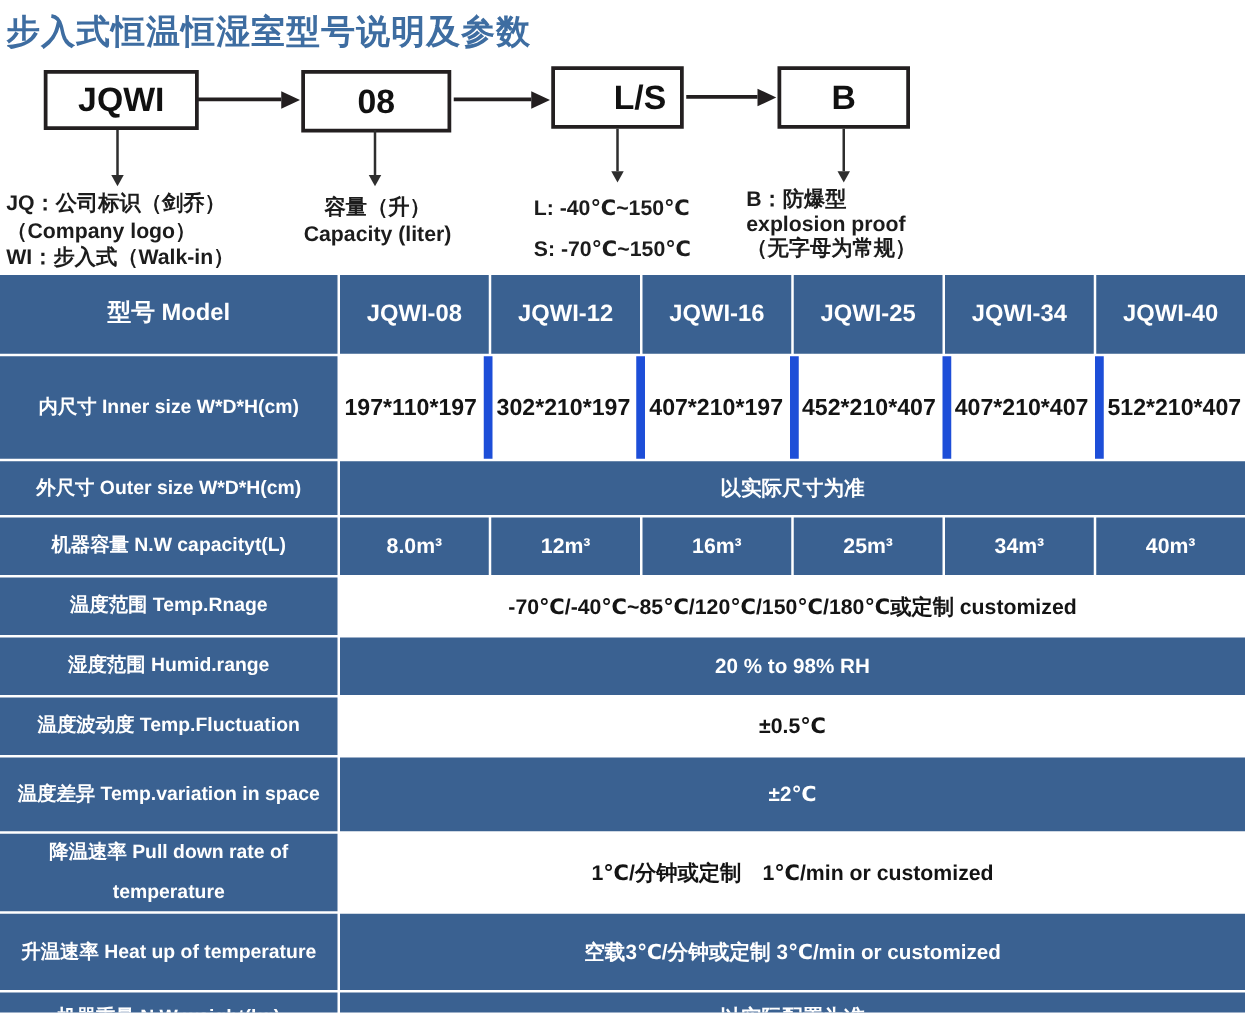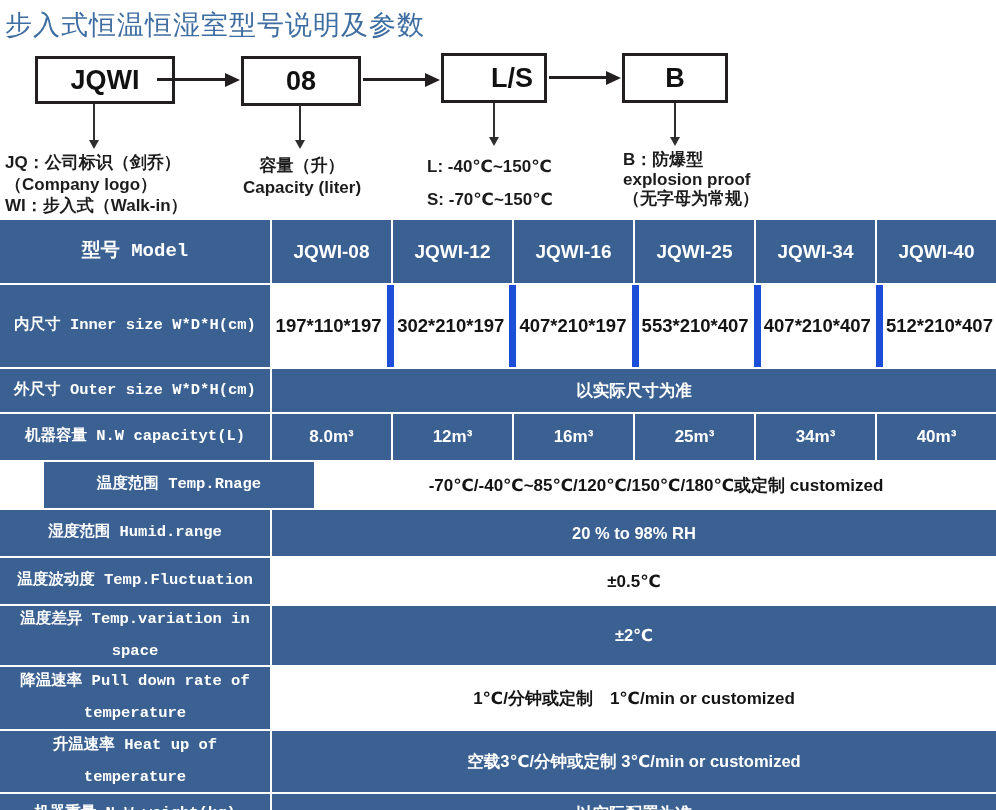--- a/index.html
+++ b/index.html
@@ -6,28 +6,28 @@
     --blue:#3a6191;
     --title:#3e6da1;
     --ink:#231f20;
   }
   *{margin:0;padding:0;box-sizing:border-box;}
   html,body{width:996px;height:810px;overflow:hidden;background:#fff;
     font-family:"Liberation Sans","DejaVu Sans",sans-serif;}
   .page{position:relative;width:996px;height:810px;background:#fff;}
 
   
-  .title{position:absolute;left:5px;top:7px;font-size:27px;font-weight:400;
+  .title{position:absolute;left:5px;top:7px;font-size:27px;font-weight:700;
     color:var(--title);letter-spacing:1px;white-space:nowrap;}
 
   
   .dbox{position:absolute;background:#fff;border:3px solid var(--ink);
     display:flex;align-items:center;justify-content:center;
     font-size:27px;font-weight:700;color:#111;}
-  #b1{left:35px;top:56px;width:140px;height:48px;}
+  #b1{left:35px;top:56px;width:124px;height:48px;}
   #b2{left:241px;top:56px;width:120px;height:50px;}
   #b3{left:441px;top:53px;width:106px;height:50px;padding-left:36px;}
   #b4{left:622px;top:53px;width:106px;height:50px;}
 
   .harrow{position:absolute;height:3px;background:var(--ink);}
   .harrow::after{content:"";position:absolute;right:-15px;top:-5.5px;width:0;height:0;
     border-left:15px solid var(--ink);border-top:7px solid transparent;border-bottom:7px solid transparent;}
   #a1{left:157px;top:78px;width:68px;}
   #a2{left:363px;top:78px;width:62px;}
   #a3{left:549px;top:76px;width:57px;}
@@ -38,30 +38,30 @@
   #v1{left:93px;top:104px;height:36px;}
   #v2{left:299px;top:104px;height:36px;}
   #v3{left:493px;top:103px;height:34px;}
   #v4{left:674px;top:103px;height:34px;}
 
   .note{position:absolute;font-weight:700;color:#1c1c1c;font-size:17px;}
   .note span{display:block;}
   #n1{left:5px;top:152px;line-height:21.5px;}
   #n2{left:222px;top:155px;width:160px;text-align:center;line-height:22px;}
   #n3{left:427px;top:150px;line-height:33px;}
-  #n4{left:623px;top:150px;line-height:19.5px;}
+  #n4{left:597px;top:150px;line-height:19.5px;}
 
   
   .spec-table{position:absolute;left:0;top:220px;width:996px;
     display:flex;flex-direction:column;gap:2px;background:#fff;}
   .trow{display:flex;gap:2px;}
   .cell{display:flex;align-items:center;justify-content:center;
     text-align:center;font-weight:700;}
   .label-cell{flex:0 0 270px;background:var(--blue);color:#fff;
-    font-size:15.5px;line-height:2.05;padding:0 10px;font-family:Liberation Mono, monospace;}
+    font-size:15.5px;line-height:2.05;padding:0 10px;}
   .value-cell{flex:1 1 0;}
   .trow.header .label-cell{font-size:19px;}
   .trow.header .value-cell{background:var(--blue);color:#fff;font-size:19px;}
   .trow.blue .value-cell{background:var(--blue);color:#fff;font-size:17px;}
   .trow.blue .span-cell{font-size:16.5px;}
   .trow.white .value-cell{background:#fff;color:#141414;font-size:18.5px;}
   .trow.white .span-cell{font-size:17px;}
   .trow.white .value-cell:not(.span-cell):not(:nth-child(2)){border-left:7px solid #1d4ed8;}
 </style>
 </head>
@@ -114,38 +114,38 @@
         <div class="cell value-cell">JQWI-16</div>
         <div class="cell value-cell">JQWI-25</div>
         <div class="cell value-cell">JQWI-34</div>
         <div class="cell value-cell">JQWI-40</div>
       </div>
       <div class="trow white" style="height: 82px; flex: 0 0 82px;">
         <div class="cell label-cell">内尺寸 Inner size W*D*H(cm)</div>
         <div class="cell value-cell">197*110*197</div>
         <div class="cell value-cell">302*210*197</div>
         <div class="cell value-cell">407*210*197</div>
-        <div class="cell value-cell">553*210*407</div>
+        <div class="cell value-cell">452*210*407</div>
         <div class="cell value-cell">407*210*407</div>
         <div class="cell value-cell">512*210*407</div>
       </div>
       <div class="trow blue" style="height: 43px; flex: 0 0 43px;">
         <div class="cell label-cell">外尺寸 Outer size W*D*H(cm)</div>
         <div class="cell value-cell span-cell">以实际尺寸为准</div>
       </div>
       <div class="trow blue" style="height: 46px; flex: 0 0 46px;">
         <div class="cell label-cell">机器容量 N.W capacityt(L)</div>
         <div class="cell value-cell">8.0m³</div>
         <div class="cell value-cell">12m³</div>
         <div class="cell value-cell">16m³</div>
         <div class="cell value-cell">25m³</div>
         <div class="cell value-cell">34m³</div>
         <div class="cell value-cell">40m³</div>
       </div>
-      <div class="trow white" style="height: 46px; flex: 0 0 46px; margin-left: 44px;">
+      <div class="trow white" style="height: 46px; flex: 0 0 46px;">
         <div class="cell label-cell">温度范围 Temp.Rnage</div>
         <div class="cell value-cell span-cell">-70℃/-40℃~85℃/120℃/150℃/180℃或定制 customized</div>
       </div>
       <div class="trow blue" style="height: 46px; flex: 0 0 46px;">
         <div class="cell label-cell">湿度范围 Humid.range</div>
         <div class="cell value-cell span-cell">20 % to 98% RH</div>
       </div>
       <div class="trow white" style="height: 46px; flex: 0 0 46px;">
         <div class="cell label-cell">温度波动度 Temp.Fluctuation</div>
         <div class="cell value-cell span-cell">±0.5℃</div>

